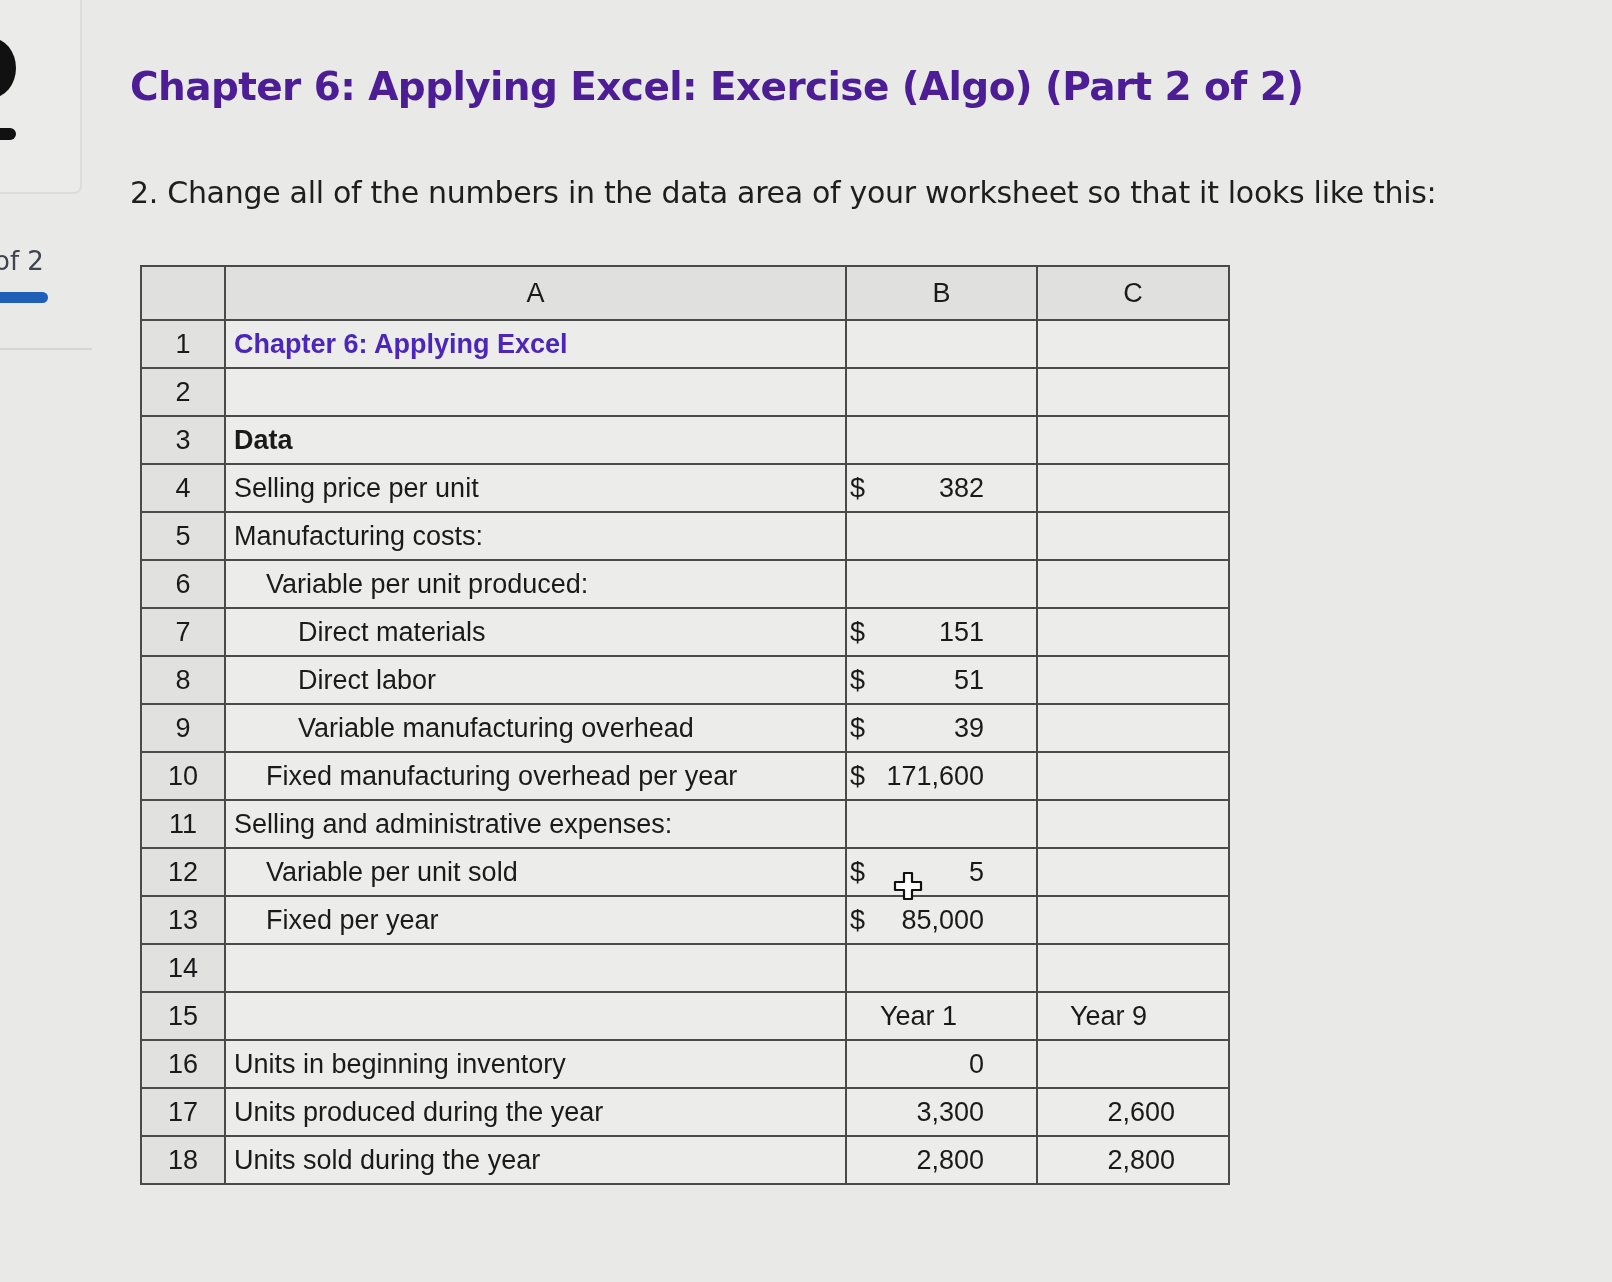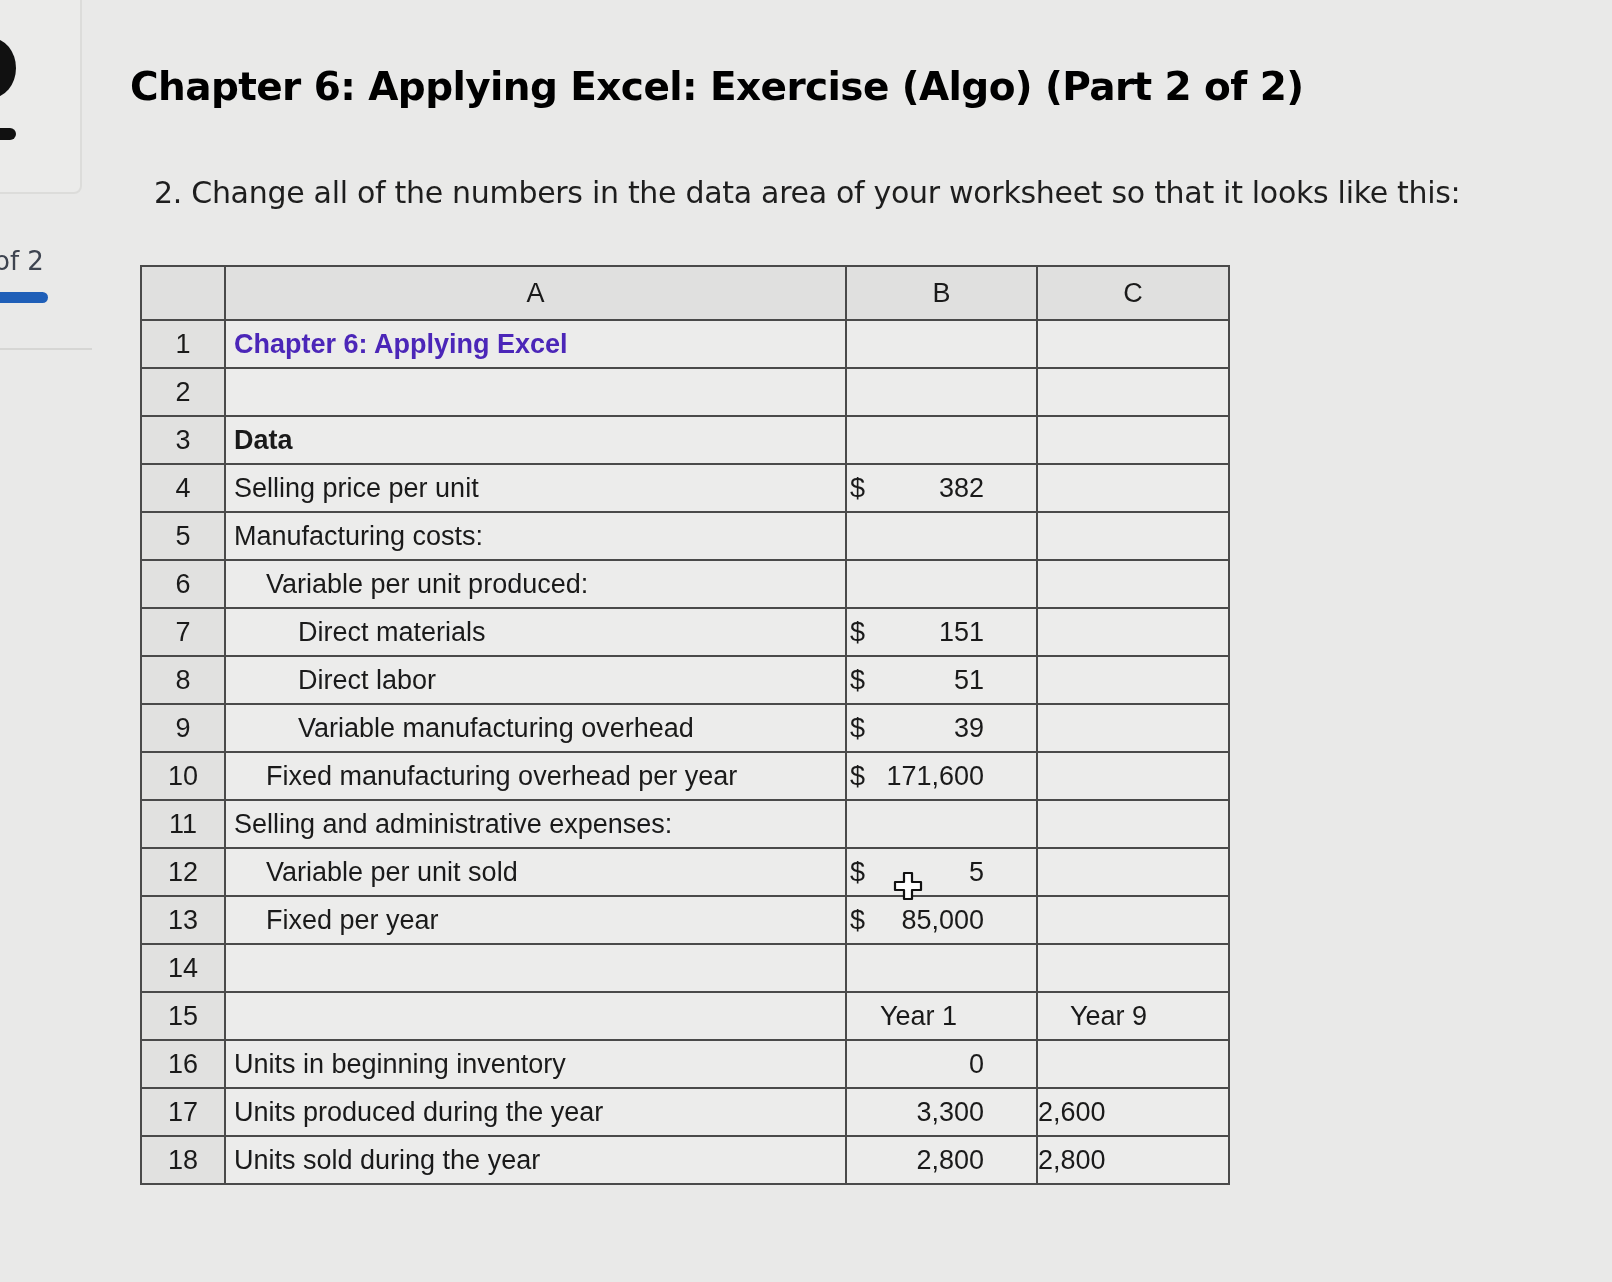--- a/index.html
+++ b/index.html
@@ -70,34 +70,33 @@
       background: #d6d6d4;
     }
     
     .page-title {
       position: absolute;
       left: 130px;
       top: 64px;
       font-size: 39px;
       font-weight: bold;
       font-family: "DejaVu Sans", sans-serif;
-      color: #000000;
+      color: #4c1d95;
       letter-spacing: -0.6px;
       white-space: nowrap;
     }
     .instruction {
       position: absolute;
       left: 130px;
       top: 175px;
       font-size: 30px;
       font-family: "DejaVu Sans", sans-serif;
       color: #1e1e1e;
       white-space: nowrap;
       letter-spacing: -0.3px;
-      margin-left: 24px;
     }
     
     .sheet {
       position: absolute;
       left: 140px;
       top: 265px;
       border-collapse: collapse;
       background: #ececeb;
       font-family: "Liberation Sans", sans-serif;
       font-size: 27px;
@@ -148,20 +147,21 @@
       position: absolute;
       right: 52px;
       top: 50%;
       transform: translateY(-50%);
     }
     .num-right {
       text-align: right;
       padding-right: 52px !important;
     }
     .num-right-c {
+      text-align: right;
       padding-right: 53px !important;
     }
     .year-b {
       text-align: left;
       padding-left: 33px !important;
     }
     .year-c {
       text-align: left;
       padding-left: 32px !important;
     }

